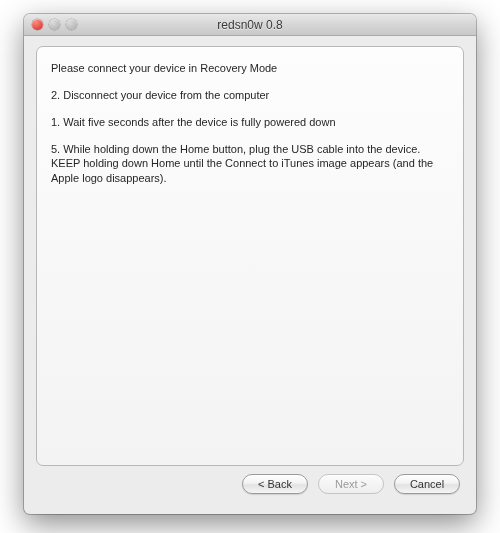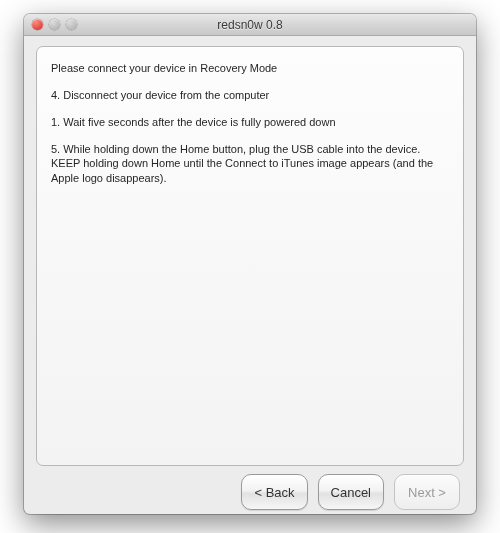--- a/index.html
+++ b/index.html
@@ -72,26 +72,26 @@
       margin-bottom: 12px;
     }
     .button-row {
       display: flex;
       justify-content: flex-end;
       gap: 10px;
       padding: 8px 4px 0 0;
     }
     .mac-btn {
       min-width: 66px;
-      height: 36px;
+      height: 20px;
       padding: 0 12px;
       border-radius: 10px;
       border: 1px solid #9a9a9a;
       background: linear-gradient(to bottom, #ffffff 0%, #f3f3f3 45%, #e2e2e2 55%, #f6f6f6 100%);
-      font-size: 13px;
+      font-size: 11px;
       color: #333;
       box-shadow: inset 0 1px 0 rgba(255,255,255,0.9), 0 1px 1px rgba(0,0,0,0.12);
       display: inline-flex;
       align-items: center;
       justify-content: center;
       cursor: default;
       user-select: none;
     }
     .mac-btn.disabled {
       color: #9b9b9b;
@@ -109,24 +109,24 @@
       <div class="light close"></div>
       <div class="light min"></div>
       <div class="light zoom"></div>
     </div>
     <div class="title">redsn0w 0.8</div>
   </div>
 
   <div class="content-wrap">
     <div class="panel">
       <p>Please connect your device in Recovery Mode</p>
-      <p>4. Disconnect your device from the computer</p>
+      <p>2. Disconnect your device from the computer</p>
       <p>1. Wait five seconds after the device is fully powered down</p>
       <p>5. While holding down the Home button, plug the USB cable into the device. KEEP holding down Home until the Connect to iTunes image appears (and the Apple logo disappears).</p>
     </div>
 
     <div class="button-row">
       <div class="mac-btn">&lt; Back</div>
+      <div class="mac-btn disabled">Next &gt;</div>
       <div class="mac-btn">Cancel</div>
-      <div class="mac-btn disabled">Next &gt;</div>
     </div>
   </div>
 </div>
 
 </body></html>

